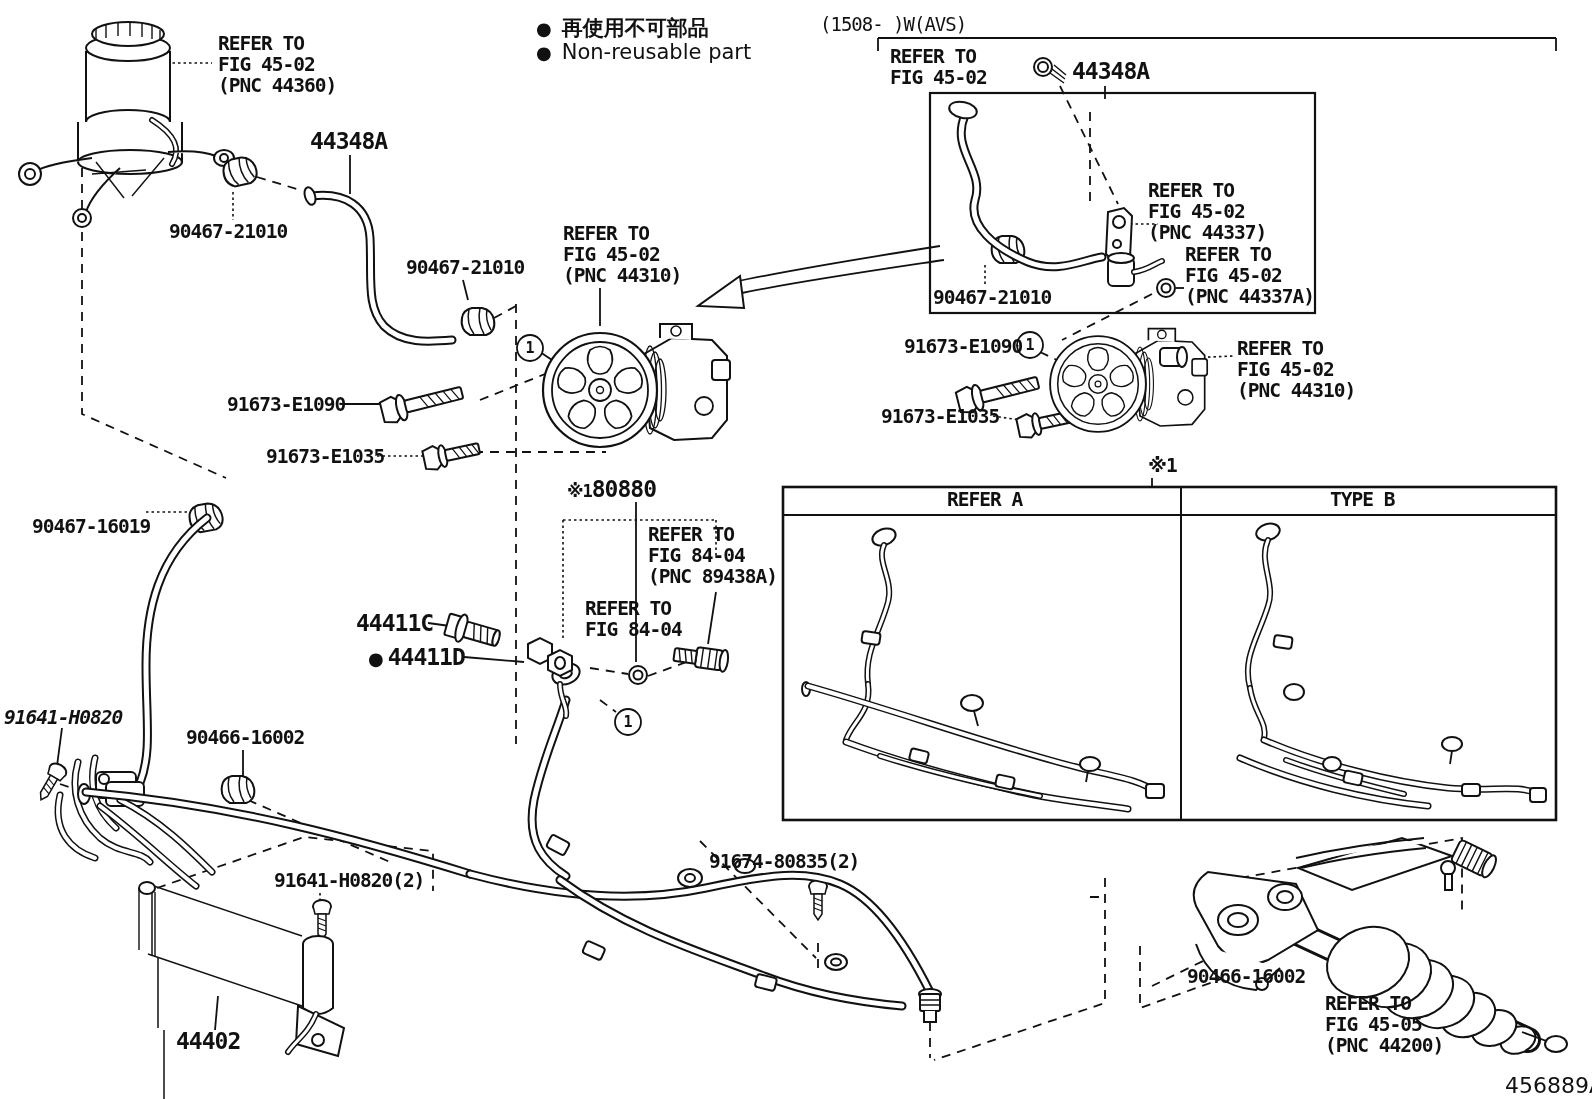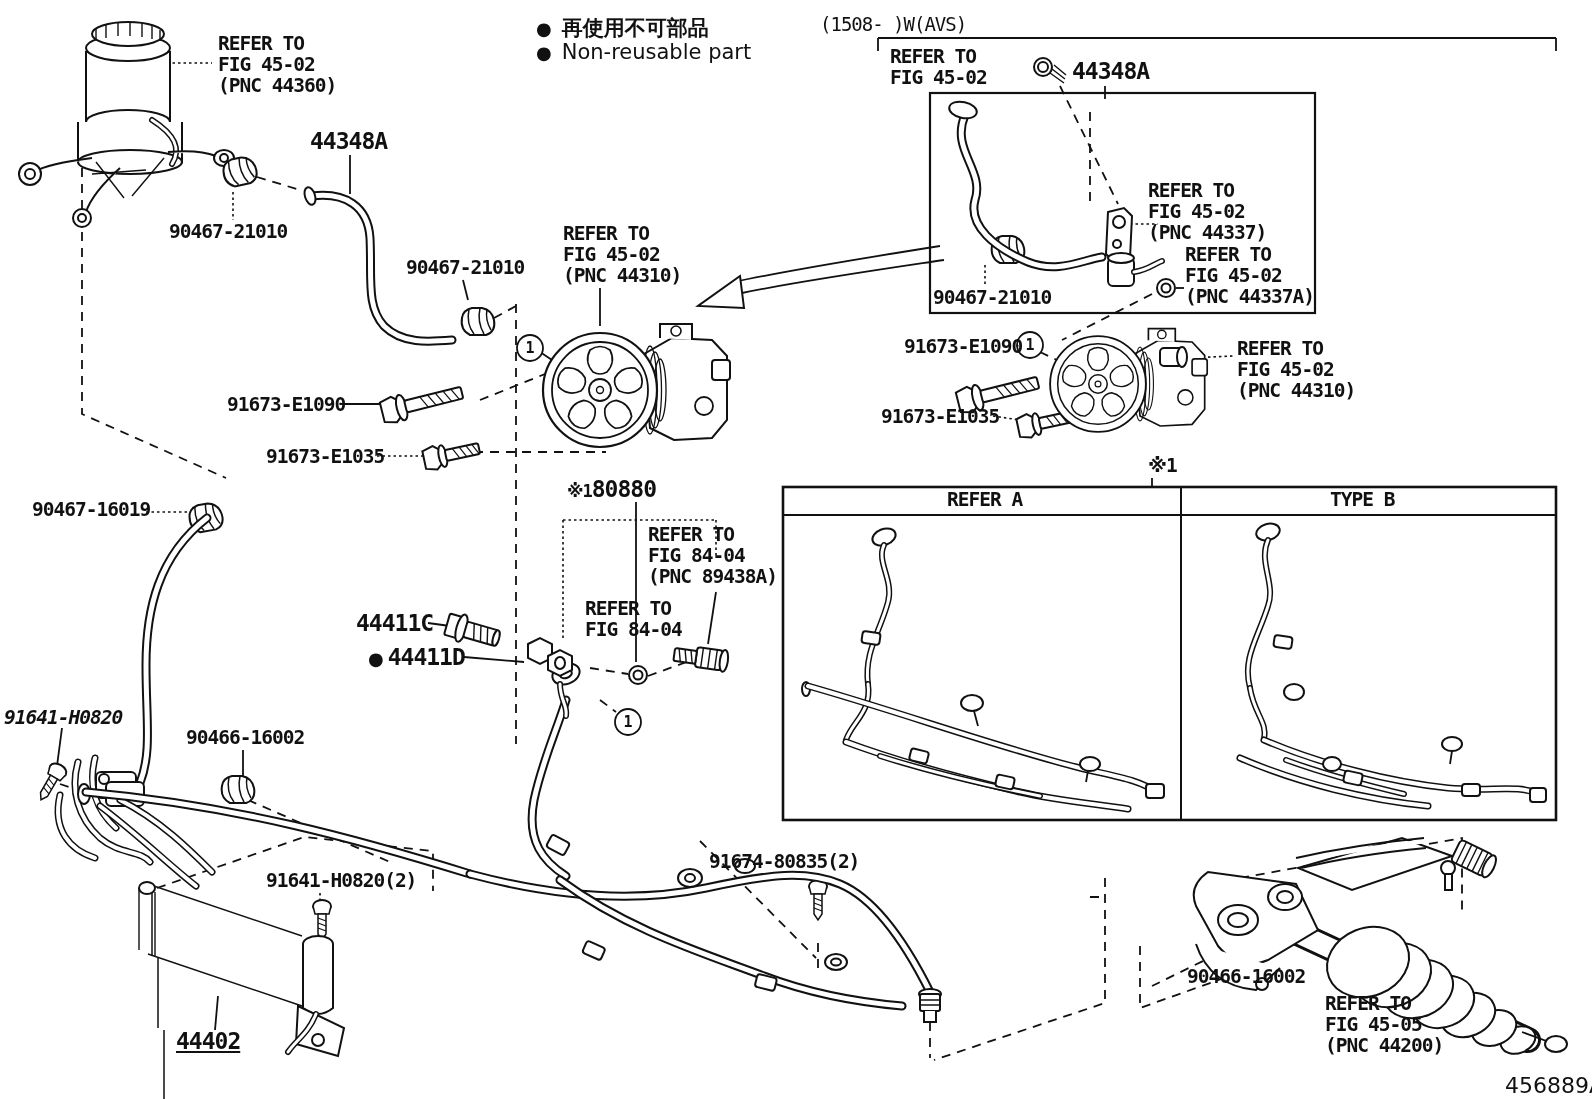--- a/index.html
+++ b/index.html
@@ -415,21 +415,21 @@
 FIG 45-02
 (PNC 44360)</div>
 <div class="lbl lbl-big" style="left:310px;top:129px;">44348A</div>
 <div class="lbl" style="left:169px;top:221px;">90467-21010</div>
 <div class="lbl" style="left:406px;top:257px;">90467-21010</div>
 <div class="lbl" style="left:563px;top:223px;">REFER TO
 FIG 45-02
 (PNC 44310)</div>
 <div class="lbl" style="left:227px;top:394px;">91673-E1090</div>
 <div class="lbl" style="left:266px;top:446px;">91673-E1035</div>
-<div class="lbl" style="left:32px;top:499px;">90467-16019</div>
+<div class="lbl" style="left:32px;top:516px;">90467-16019</div>
 
 <div class="legend-row" style="left:536px;top:14px;font-weight:700;">
   <span class="dot">●</span>
   <span>再使用不可部品</span>
 </div>
 <div class="legend-row" style="left:536px;top:40px;">
   <span class="dot">●</span>
   <span>Non-reusable part</span>
 </div>
 
@@ -462,22 +462,22 @@
 (PNC 89438A)</div>
 <div class="lbl" style="left:585px;top:598px;">REFER TO
 FIG 84-04</div>
 <div class="lbl lbl-big" style="left:356px;top:611px;">44411C</div>
 <div class="composite" style="left:368px;top:644px;">
   <span class="bullet">●</span><span class="main">44411D</span>
 </div>
 
 <div class="lbl" style="left:4px;top:707px;font-style:italic;">91641-H0820</div>
 <div class="lbl" style="left:186px;top:727px;">90466-16002</div>
-<div class="lbl" style="left:266px;top:870px;">91641-H0820(2)</div>
-<div class="lbl lbl-big" style="left:176px;top:1029px;text-decoration:underline;">44402</div>
+<div class="lbl" style="left:274px;top:870px;">91641-H0820(2)</div>
+<div class="lbl lbl-big" style="left:176px;top:1029px;">44402</div>
 <div class="lbl" style="left:709px;top:851px;">91674-80835(2)</div>
 <div class="lbl" style="left:1187px;top:966px;">90466-16002</div>
 <div class="lbl" style="left:1325px;top:993px;">REFER TO
 FIG 45-05
 (PNC 44200)</div>
 
 <div class="drawid" style="left:1505px;top:1073px;">456889A</div>
 
 </div>
 

